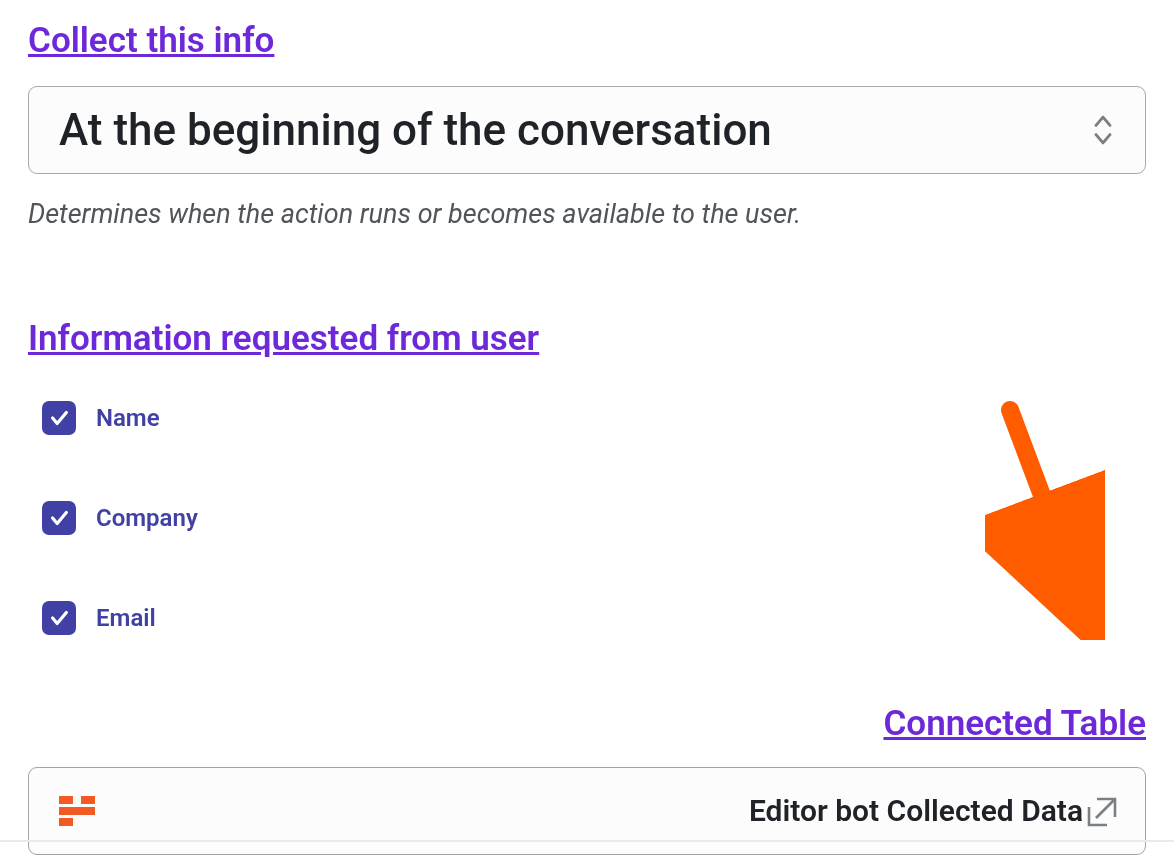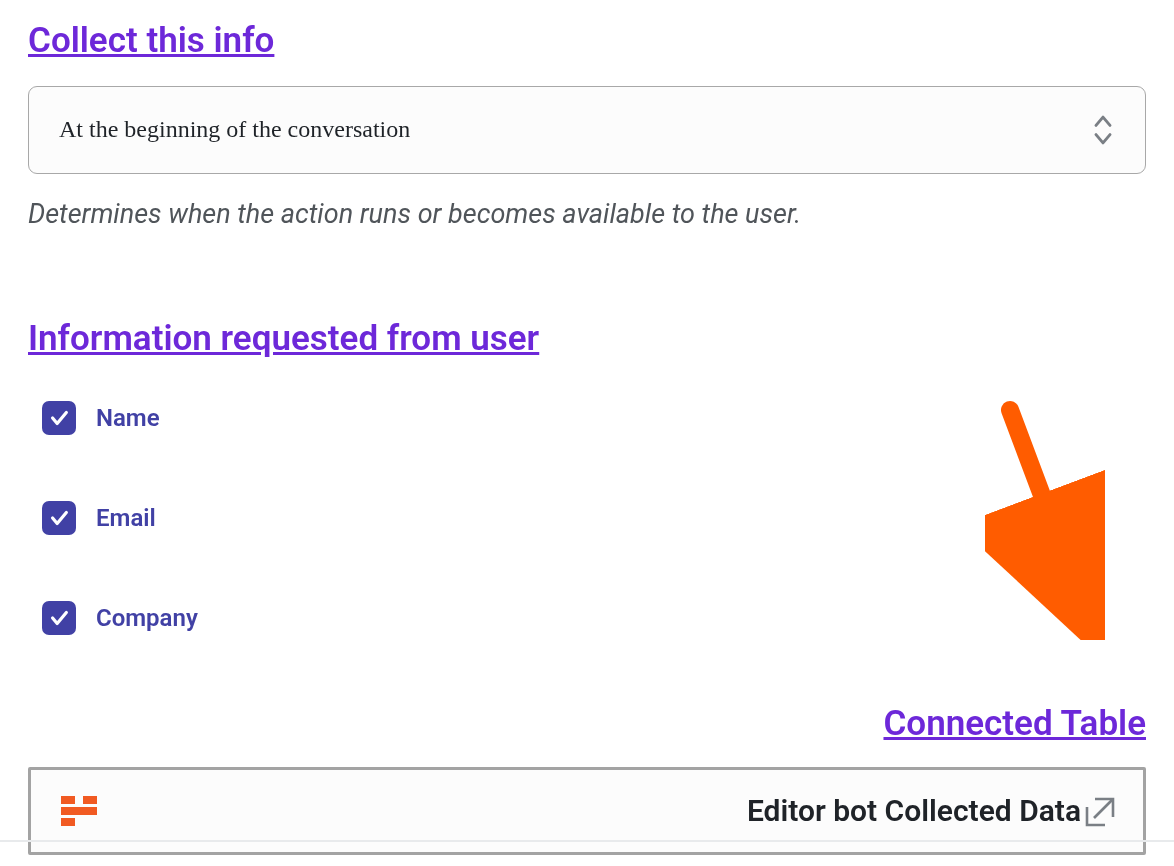--- a/index.html
+++ b/index.html
@@ -32,24 +32,23 @@
       border: 1px solid #a8a8a8;
       border-radius: 9px;
       background: #fcfcfc;
       display: flex;
       align-items: center;
       padding: 0 28px 0 30px;
       cursor: pointer;
     }
     .select-value {
       flex: 1;
-      font-size: 24px;
+      font-size: 44px;
       font-weight: 500;
       color: #1f2328;
-      font-family: Liberation Serif, serif;
     }
     .updown-icon { width: 28px; height: 36px; }
     .updown-icon path { stroke: #7a7f85; stroke-width: 2.5; fill: none; stroke-linecap: round; stroke-linejoin: round; }
 
     .collect-helper { margin-top: 22px; font-style: italic; }
 
     .info-section { margin-top: 84px; }
     .checkbox-list { margin-top: 40px; display: flex; flex-direction: column; gap: 66px; padding-left: 14px; }
     .checkbox-row { display: flex; align-items: center; gap: 20px; cursor: pointer; }
     .checkbox {
@@ -65,22 +64,22 @@
       font-size: 24px;
       font-weight: 600;
       color: #4141a5;
     }
 
     .connected-section { margin-top: 66px; text-align: right; }
     .table-card {
       margin-top: 20px;
       width: 100%;
       height: 88px;
-      border: 3px solid #a3a3a3;
-      border-radius: 2px;
+      border: 1px solid #a3a3a3;
+      border-radius: 9px;
       background: #fcfcfc;
       display: flex;
       align-items: center;
       padding: 0 26px 0 30px;
       cursor: pointer;
     }
     .table-icon {
       width: 36px; height: 30px; position: relative; margin-right: 24px; flex-shrink: 0;
     }
     .table-icon span { position: absolute; background: #f15a22; display: block; }
@@ -138,29 +137,29 @@
           </svg>
       </div>
       <div class="checkbox-label">Name</div>
     </div>
     <div class="checkbox-row">
       <div class="checkbox">
         <svg viewBox="0 0 24 24">
             <path d="M5 12 L10 18 L20 6"></path>
           </svg>
       </div>
-      <div class="checkbox-label">Email</div>
+      <div class="checkbox-label">Company</div>
     </div>
     <div class="checkbox-row">
       <div class="checkbox">
         <svg viewBox="0 0 24 24">
             <path d="M5 12 L10 18 L20 6"></path>
           </svg>
       </div>
-      <div class="checkbox-label">Company</div>
+      <div class="checkbox-label">Email</div>
     </div>
   </div>
 </div>
 
 <div class="connected-section">
   <div class="label">Connected Table</div>
   <div class="table-card">
     <div class="table-icon">
       <span class="ti-a"></span>
         <span class="ti-b"></span>

